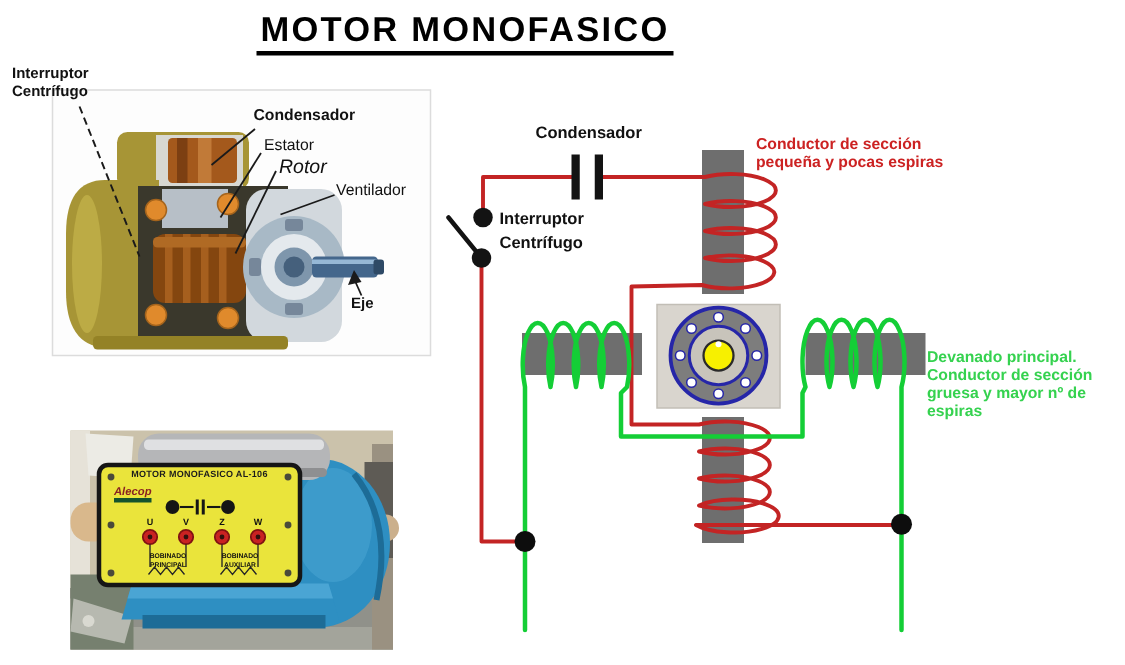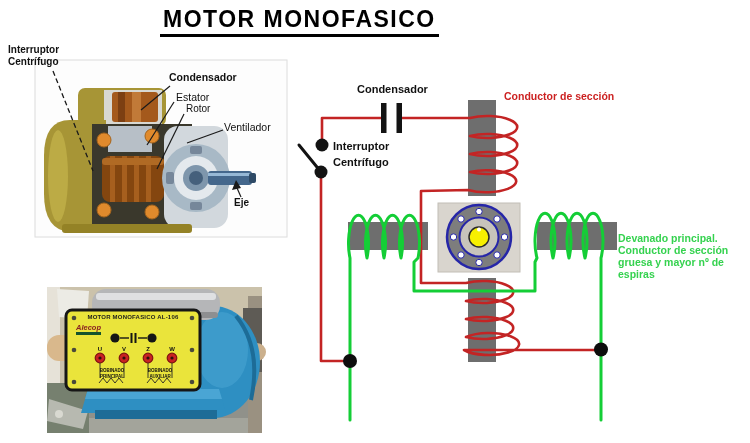--- a/index.html
+++ b/index.html
@@ -1,21 +1,21 @@
 <!DOCTYPE html>
 <html><head>
 <meta charset="utf-8">
 <style>
   html,body{margin:0;padding:0;background:#ffffff;}
   .page{position:relative;width:750px;height:443px;background:#ffffff;overflow:hidden;
         font-family:"Liberation Sans",sans-serif;}
   .gfx{position:absolute;left:0;top:0;width:750px;height:443px;}
   .lbl{position:absolute;color:#111;white-space:nowrap;}
   .b{font-weight:bold;}
-  .title-wrap{position:absolute;left:160px;top:6px;width:300px;text-align:left;}
+  .title-wrap{position:absolute;left:160px;top:6px;width:300px;text-align:center;}
   .title-wrap span{display:inline-block;font-size:23px;font-weight:bold;letter-spacing:1.5px;
         color:#000;border-bottom:3px solid #000;padding:0 3px 1px;}
   .red{color:#cc2222;}
   .green{color:#35d24f;}
   .tiny-c{text-align:center;}
 </style>
 </head>
 <body>
 
 <div class="page">
@@ -197,31 +197,32 @@
   <div class="title-wrap">
     <span>MOTOR MONOFASICO</span>
   </div>
 
   <div class="lbl b" style="left:8px;top:44px;font-size:10px;line-height:12px;">
     <div>Interruptor</div>
     <div>Centrífugo</div>
   </div>
   <div class="lbl b" style="left:169px;top:71px;font-size:10.5px;">Condensador</div>
   <div class="lbl" style="left:176px;top:91px;font-size:10.5px;text-align:right;">Estator</div>
-  <div class="lbl" style="left:186px;top:103px;font-size:10px;">Rotor</div>
+  <div class="lbl" style="left:186px;top:103px;font-size:13px;font-style:italic;">Rotor</div>
   <div class="lbl" style="left:224px;top:121px;font-size:10.5px;">Ventilador</div>
   <div class="lbl b" style="left:234px;top:197px;font-size:10px;">Eje</div>
 
   <div class="lbl b" style="left:357px;top:83px;font-size:11px;">Condensador</div>
   <div class="lbl b" style="left:333px;top:138px;font-size:11px;line-height:16px;">
     <div>Interruptor</div>
     <div>Centrífugo</div>
   </div>
   <div class="lbl b red" style="left:504px;top:91px;font-size:10.5px;line-height:11.5px;">
     <div>Conductor de sección</div>
+    <div>pequeña y pocas espiras</div>
   </div>
   <div class="lbl b green" style="left:618px;top:208px;font-size:10.5px;line-height:12px;margin-top:24px;">
     <div>Devanado principal.</div>
     <div>Conductor de sección</div>
     <div>gruesa y mayor nº de</div>
     <div>espiras</div>
   </div>
 
   <div class="lbl b tiny-c" style="left:70px;top:314px;width:126px;font-size:6px;letter-spacing:0.2px;color:#1c1c1c;">MOTOR MONOFASICO AL-106</div>
   <div class="lbl b" style="left:76px;top:323px;font-size:7.5px;font-style:italic;color:#8a2222;border-bottom:3px solid #14532d;">Alecop</div>

